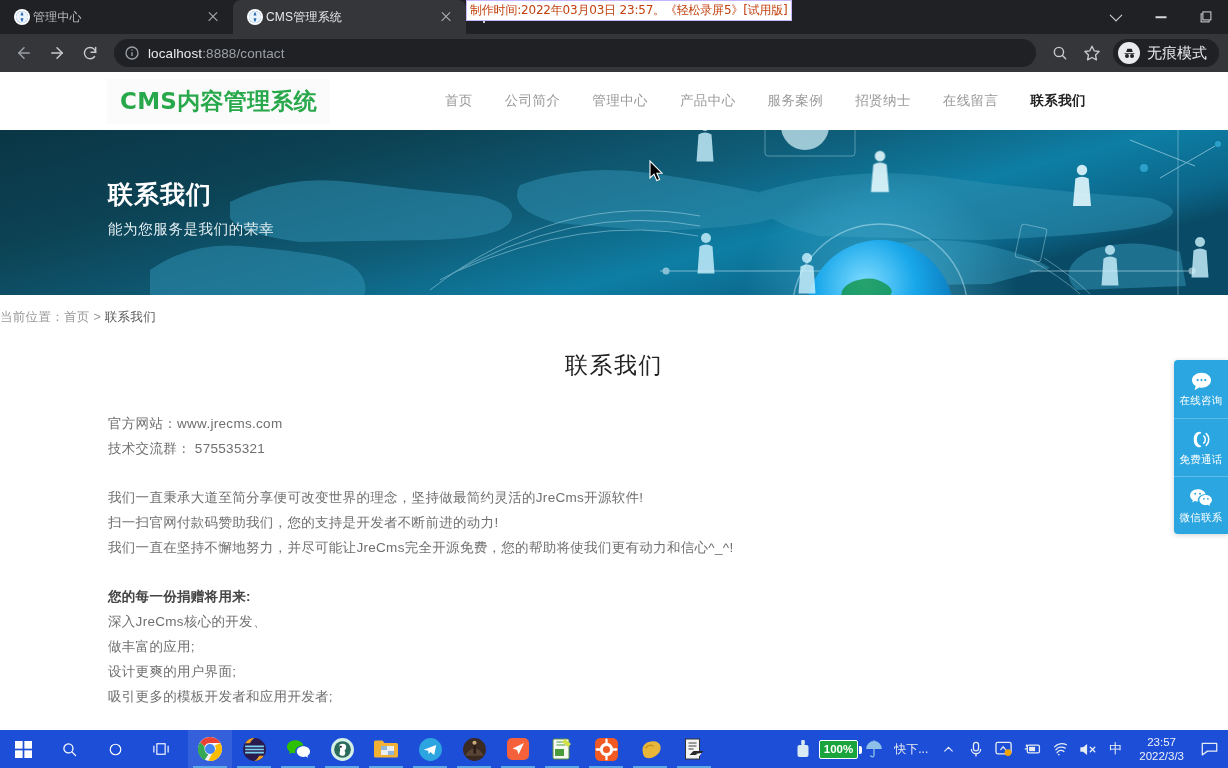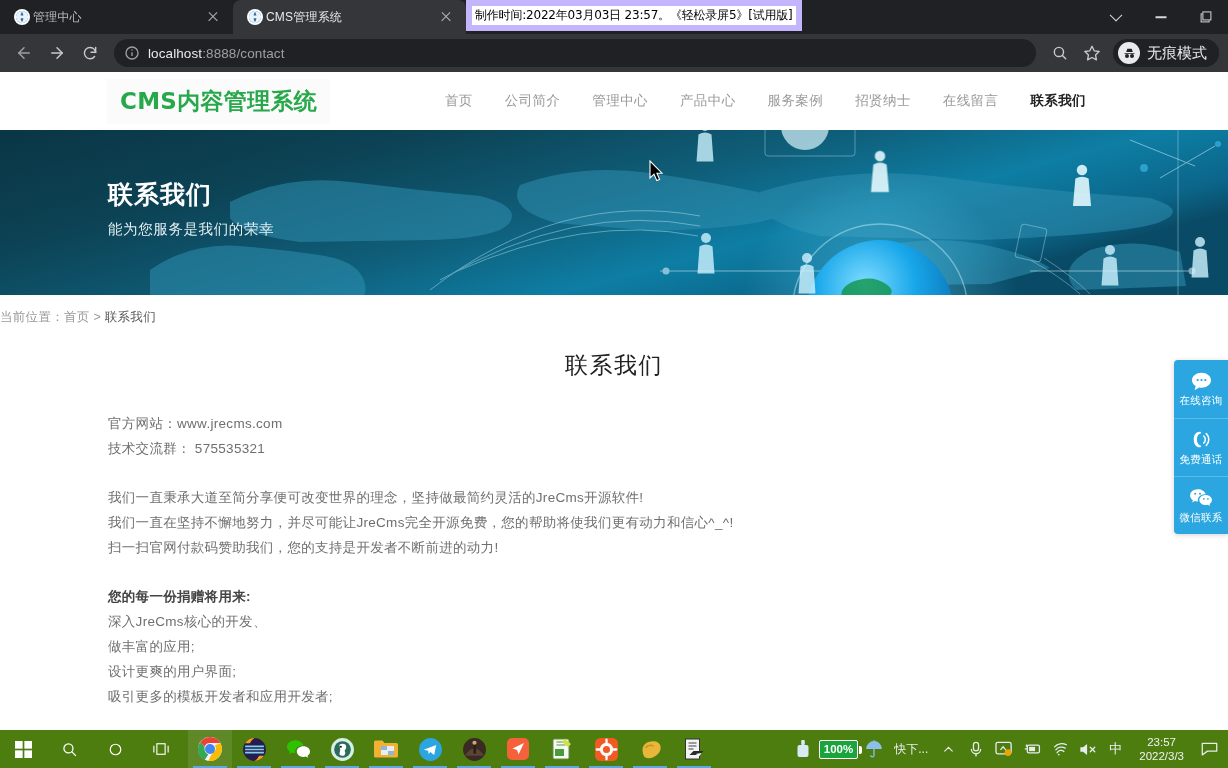--- a/index.html
+++ b/index.html
@@ -151,33 +151,33 @@
     height: 58px; display: flex; flex-direction: column; align-items: center;
     justify-content: center; gap: 2px; color: #fff; cursor: pointer;
   }
   .ss-item + .ss-item { border-top: 1px solid #5cbce8; }
   .ss-item .ss-ic { height: 22px; display: flex; align-items: center; justify-content: center; }
   .ss-item .ss-lb { font-size: 10.5px; letter-spacing: .2px; white-space: nowrap; }
 
   
   .watermark {
     position: absolute; left: 466px; top: 0px; z-index: 90;
-    background: #ffffff; color: #000000; font-size: 12px;
+    background: #ffffff; color: #c2410c; font-size: 12px;
     padding: 1px 3px; white-space: nowrap; letter-spacing: -.2px;
     font-family: "DejaVu Sans", "Liberation Sans", sans-serif;
-    border: 6px solid #c4b5fd;
+    border: 1px solid #c4b5fd;
   }
 
   
   .cursor { position: absolute; left: 649px; top: 160px; z-index: 80; }
 
   
   .taskbar {
     position: absolute; left: 0; bottom: 0; width: 1228px; height: 38px;
-    background: #4d7c0f; display: flex; align-items: center; z-index: 60;
+    background: #1d4ed8; display: flex; align-items: center; z-index: 60;
   }
   .tb-left { display: flex; align-items: center; height: 38px; }
   .tb-btn { width: 46px; height: 38px; display: flex; align-items: center; justify-content: center; position: relative; }
   .tb-app { width: 44px; height: 38px; display: flex; align-items: center; justify-content: center; position: relative; }
   .tb-app.running::after {
     content: ""; position: absolute; bottom: 0; left: 5px; right: 5px; height: 2.5px; background: #5aa9e6;
   }
   .tb-app.focused { background: rgba(255,255,255,.10); }
   .tb-right-area {
     margin-left: auto; display: flex; align-items: center; height: 38px; gap: 0; padding-right: 4px;
@@ -444,22 +444,22 @@
         <span>当前位置：</span><a href="#">首页</a><span> &gt; </span><span class="cur">联系我们</span>
       </div>
 
       <h2 class="article-title">联系我们</h2>
 
       <div class="article-body">
         <p>官方网站：www.jrecms.com</p>
         <p>技术交流群：  575535321</p>
         <p class="spacer">&nbsp;</p>
         <p>我们一直秉承大道至简分享便可改变世界的理念，坚持做最简约灵活的JreCms开源软件!</p>
+        <p>扫一扫官网付款码赞助我们，您的支持是开发者不断前进的动力!</p>
         <p>我们一直在坚持不懈地努力，并尽可能让JreCms完全开源免费，您的帮助将使我们更有动力和信心^_^!</p>
-        <p>扫一扫官网付款码赞助我们，您的支持是开发者不断前进的动力!</p>
         <p class="spacer">&nbsp;</p>
         <p class="strong">您的每一份捐赠将用来:</p>
         <p>深入JreCms核心的开发、</p>
         <p>做丰富的应用;</p>
         <p>设计更爽的用户界面;</p>
         <p>吸引更多的模板开发者和应用开发者;</p>
       </div>
 
       <div class="side-service">
         <div class="ss-item">

